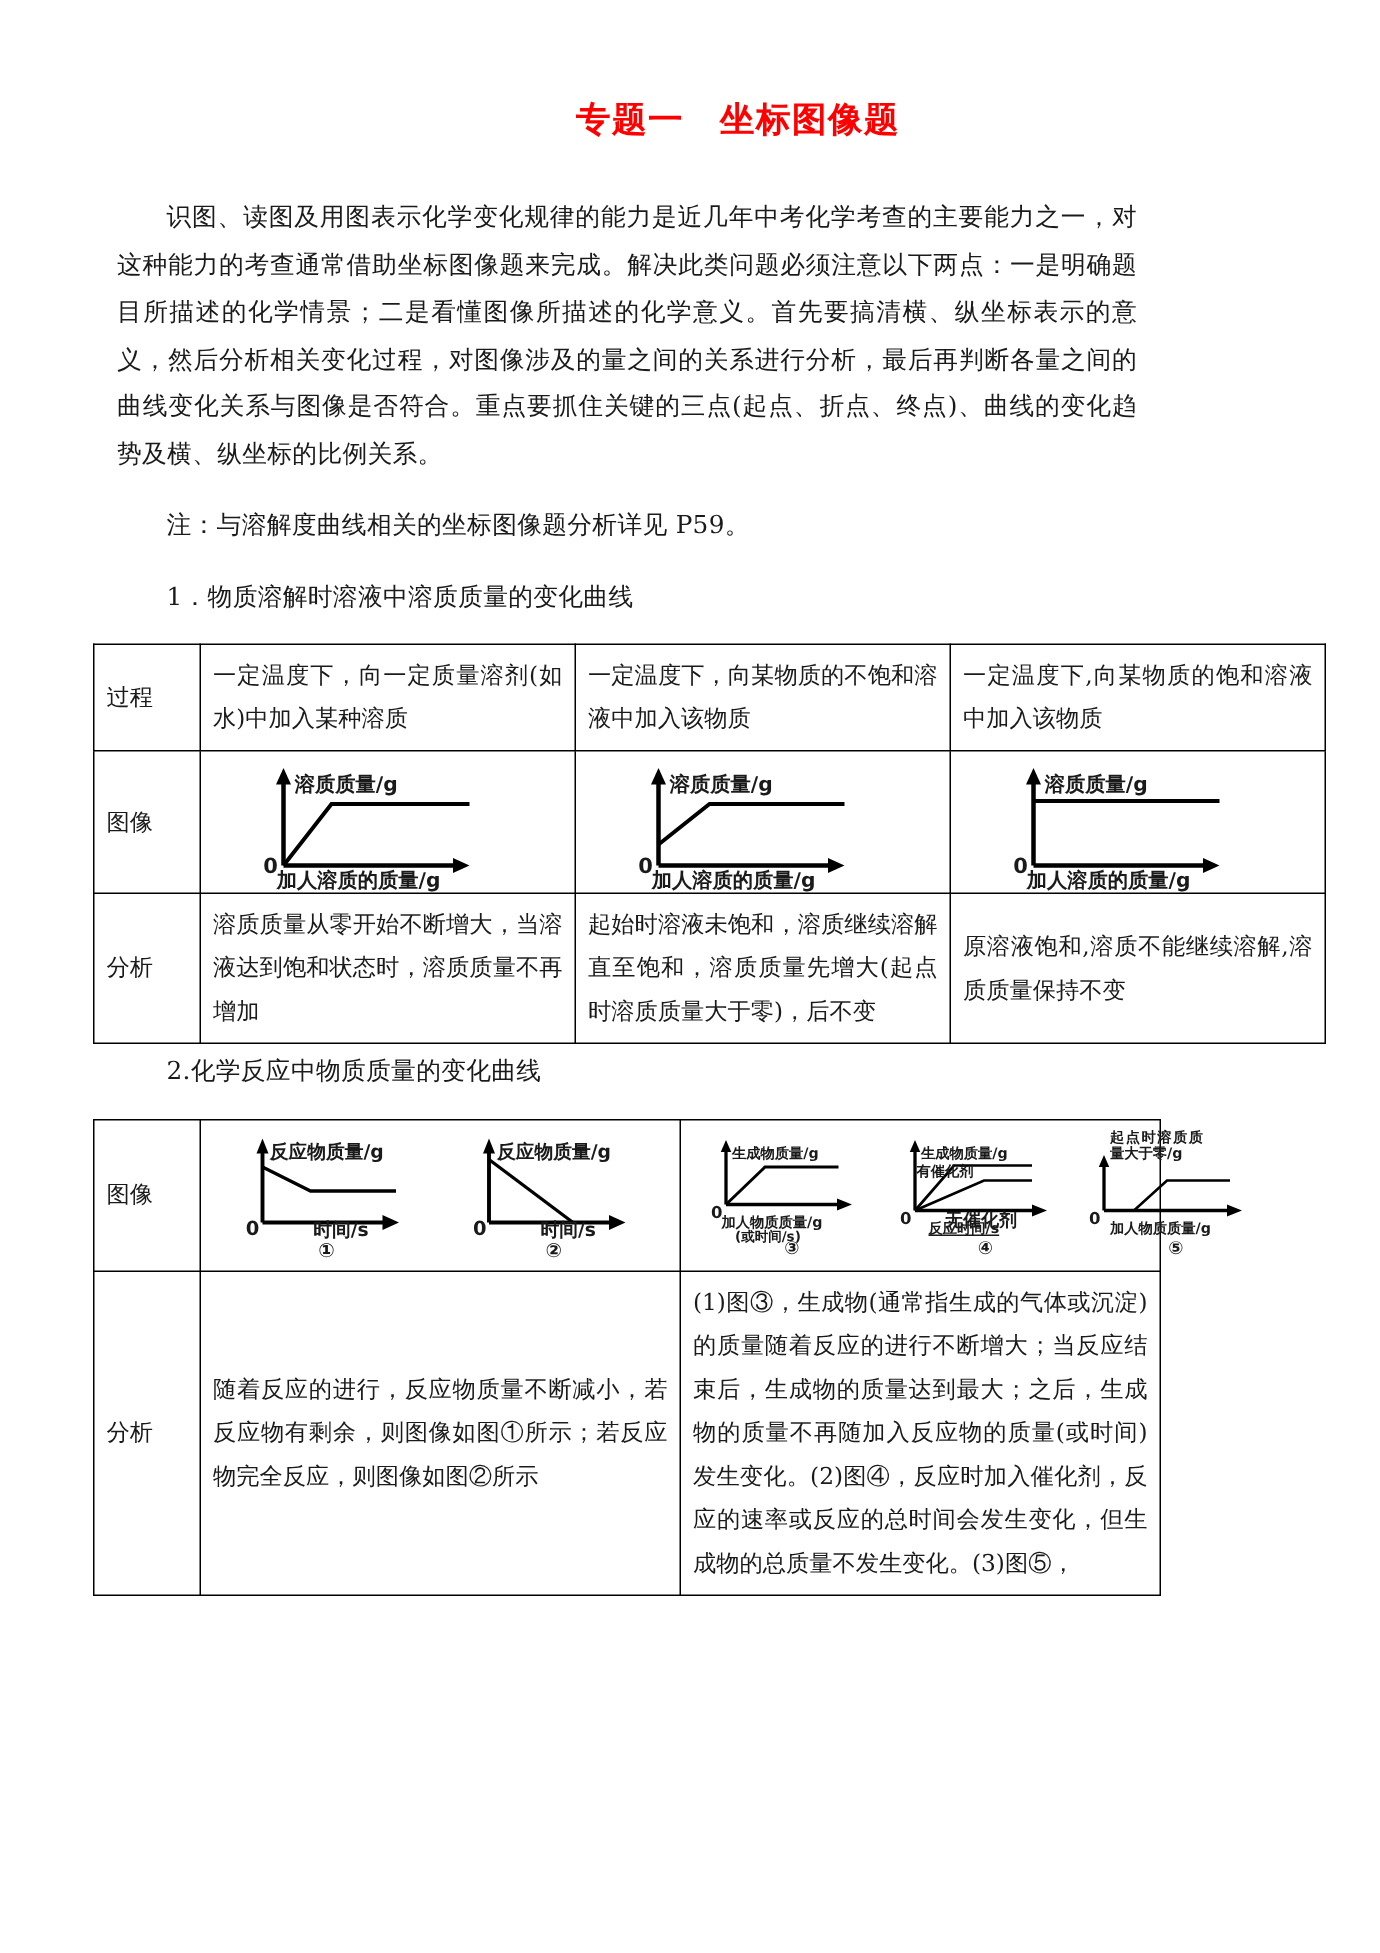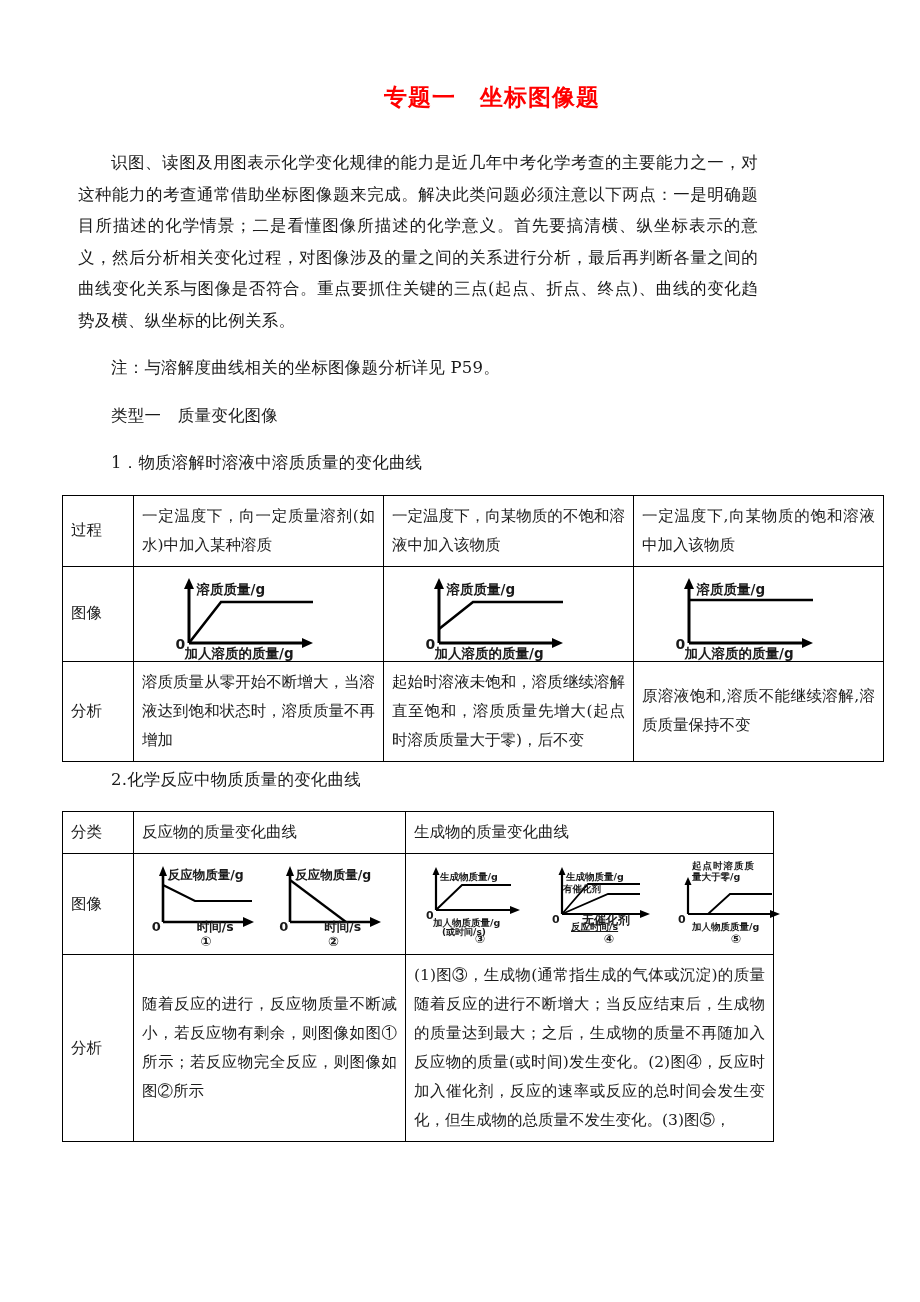--- a/index.html
+++ b/index.html
@@ -3,21 +3,21 @@
 <meta charset="utf-8">
 <style>
   html,body{margin:0;padding:0;background:#fff;}
   body{
     width:920px;height:1302px;
     font-family:"DejaVu Serif","Liberation Serif",serif;
     color:#1a1a1a;
     -webkit-font-smoothing:none;
   }
   .page{position:relative;width:836px;height:1302px;box-sizing:border-box;
-        padding:82px 62px 0 62px;}
+        padding:64px 62px 0 62px;}
   
   .title{
     color:#ff0000;
     font-size:23px;
     font-weight:bold;
     letter-spacing:1px;
     margin:0 0 34px 0;
     padding-left:322px;
     font-family:"DejaVu Serif","Liberation Serif",serif;
   }
@@ -84,21 +84,20 @@
 <body>
 
 <div class="page">
 
   <div class="title">专题一　坐标图像题</div>
 
   <p class="para indent">识图、读图及用图表示化学变化规律的能力是近几年中考化学考查的主要能力之一，对这种能力的考查通常借助坐标图像题来完成。解决此类问题必须注意以下两点：一是明确题目所描述的化学情景；二是看懂图像所描述的化学意义。首先要搞清横、纵坐标表示的意义，然后分析相关变化过程，对图像涉及的量之间的关系进行分析，最后再判断各量之间的曲线变化关系与图像是否符合。重点要抓住关键的三点(起点、折点、终点)、曲线的变化趋势及横、纵坐标的比例关系。</p>
 
   <p class="para indent">注：与溶解度曲线相关的坐标图像题分析详见 P59。</p>
 
-  <p class="para indent">类型一　质量变化图像</p>
 
   <p class="para indent">1．物质溶解时溶液中溶质质量的变化曲线</p>
 
   <table class="doc t1">
     <tbody>
         <tr>
       <td class="lbl">过程</td>
       <td class="proc">一定温度下，向一定质量溶剂(如水)中加入某种溶质</td>
       <td class="proc">一定温度下，向某物质的不饱和溶液中加入该物质</td>
       <td class="proc">一定温度下,向某物质的饱和溶液中加入该物质</td>
@@ -163,25 +162,20 @@
       <td>起始时溶液未饱和，溶质继续溶解直至饱和，溶质质量先增大(起点时溶质质量大于零)，后不变</td>
       <td>原溶液饱和,溶质不能继续溶解,溶质质量保持不变</td>
     </tr>
   </tbody>
     </table>
 
   <p class="para sub">2.化学反应中物质质量的变化曲线</p>
 
   <table class="doc t2">
     <tbody>
-        <tr class="t2head">
-      <td class="lbl" style="width:54px;">分类</td>
-      <td class="ctr" style="width:255px;">反应物的质量变化曲线</td>
-      <td class="ctr">生成物的质量变化曲线</td>
-    </tr>
 
     <tr>
       <td class="lbl">图像</td>
 
       <td class="graphcell">
         <div class="g5col">
           <div class="gcell">
             <div class="graph" style="width:118px;height:74px;">
               <svg width="118" height="74" viewBox="0 0 118 74">
                 <line x1="16" y1="62" x2="16" y2="14" stroke="#000" stroke-width="2.6"></line>

